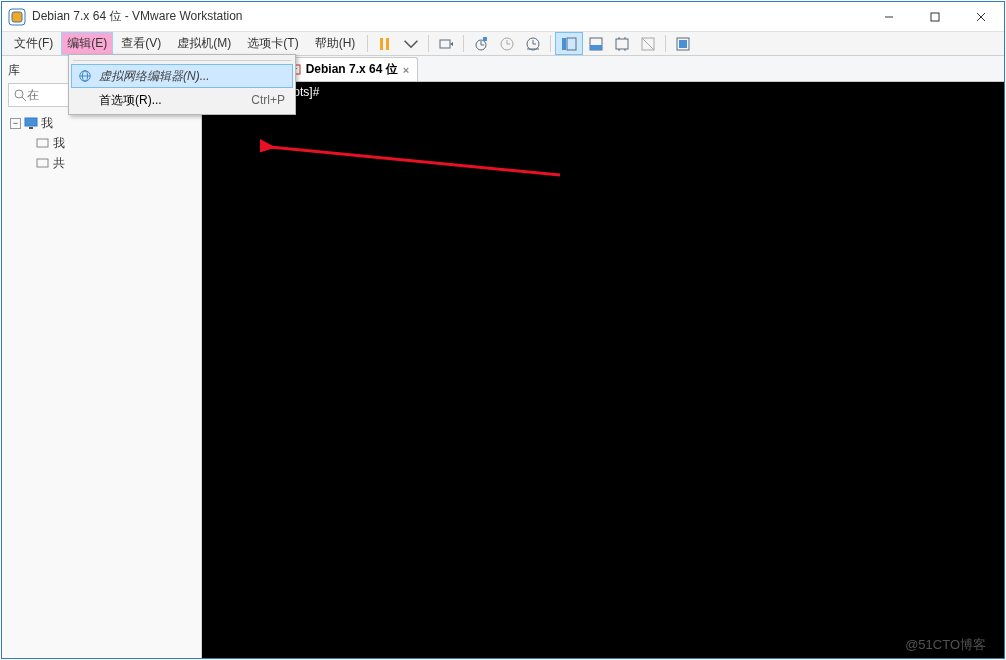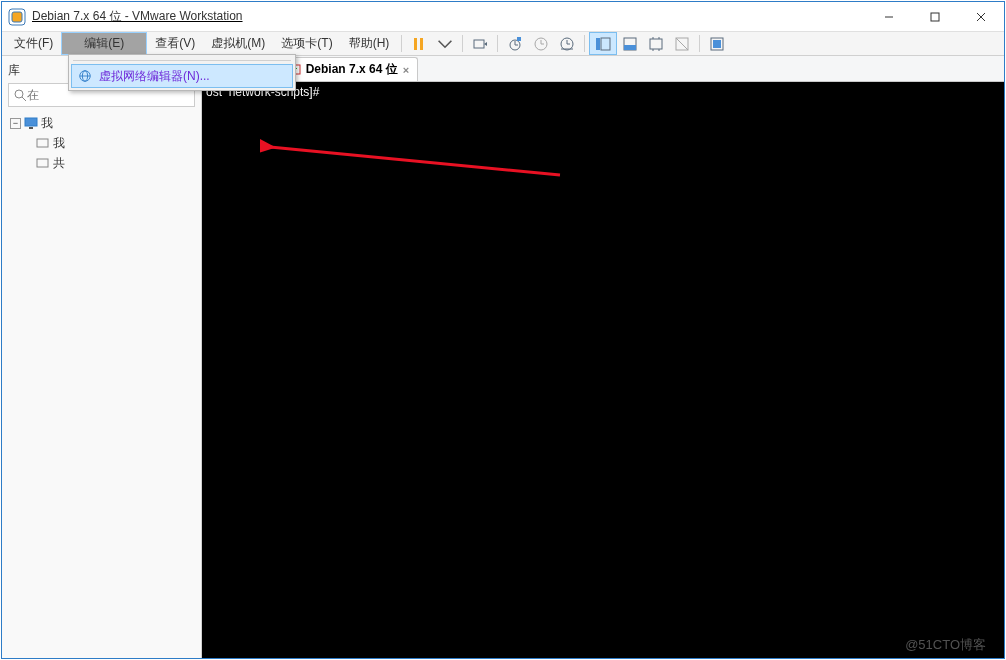--- a/index.html
+++ b/index.html
@@ -1,29 +1,29 @@
 <!DOCTYPE html>
 <html><head>
 <meta charset="utf-8">
 <style>
   * { box-sizing: border-box; margin: 0; padding: 0; font-family: "Microsoft YaHei", "Segoe UI", sans-serif; font-size: 12px; }
   body { width: 1006px; height: 660px; background: #fff; position: relative; overflow: hidden; }
   .outer { border: 1px solid #2e7cc7; width: 1004px; height: 658px; position: absolute; top: 1px; left: 1px; background: #f0f0f0; }
 
   
-  .titlebar { height: 30px; background: #fff; display: flex; align-items: center; padding-left: 6px; border-bottom: 1px solid #e0e0e0; text-decoration: underline; }
+  .titlebar { height: 30px; background: #fff; display: flex; align-items: center; padding-left: 6px; border-bottom: 1px solid #e0e0e0; }
   .titlebar .appicon { width: 18px; height: 18px; margin-right: 6px; display: inline-flex; align-items: center; justify-content: center; }
   .titlebar .title { flex: 1; color: #333; font-size: 12px; }
   .winbtns { display: flex; }
   .winbtn { width: 46px; height: 30px; display: flex; align-items: center; justify-content: center; color: #333; }
 
   
   .menubar { height: 24px; background: #f5f5f5; display: flex; align-items: stretch; border-bottom: 1px solid #d0d0d0; padding: 0 4px; }
   .menuitem { padding: 0 8px; display: flex; align-items: center; color: #333; cursor: default; }
-  .menuitem.active { background: #a3a3a3; border: 1px solid #99d1ff; padding: 0 22px; }
+  .menuitem.active { background: #f9a8d4; border: 1px solid #99d1ff; padding: 0 5px; }
   .sep { width: 1px; background: #d0d0d0; margin: 3px 4px; }
   .tbbtn { padding: 0 5px; display: flex; align-items: center; justify-content: center; color: #5a6b7c; }
   .tbbtn svg { width: 16px; height: 16px; }
 
   
   .body { display: flex; height: calc(100% - 54px); }
   .sidebar { width: 200px; background: #f9f9f9; border-right: 1px solid #d0d0d0; padding: 6px; }
   .sidebar-title { font-size: 12px; color: #333; margin-bottom: 4px; }
   .searchbox { display: flex; align-items: center; border: 1px solid #ccc; background: #fff; height: 24px; padding: 0 4px; margin-bottom: 6px; }
   .searchbox input { border: none; outline: none; flex: 1; font-size: 12px; }
@@ -39,21 +39,21 @@
   .tab .x { color: #888; font-size: 11px; }
   .tab.active { font-weight: bold; }
   .homeicon { color: #2e7cc7; }
 
   .terminal { flex: 1; background: #000; color: #fff; font-family: "Consolas", monospace; font-size: 13px; padding: 2px 4px; white-space: pre; overflow: hidden; }
 
   
   .dropdown { position: absolute; top: 54px; left: 68px; width: 228px; background: #f2f2f2; border: 1px solid #b8b8b8; box-shadow: 2px 2px 4px rgba(0,0,0,0.25); z-index: 50; padding: 2px; }
   .dd-row { height: 24px; display: flex; align-items: center; padding: 0 8px 0 28px; position: relative; color: #555; }
   .dd-row.enabled { color: #000; }
-  .dd-row.highlight { background: #cde8ff; border: 1px solid #7bbef0; padding: 0 7px 0 27px; color: #6d28d9; }
+  .dd-row.highlight { background: #cde8ff; border: 1px solid #7bbef0; padding: 0 7px 0 27px; color: #404040; font-style: italic; }
   .dd-row .icon { position: absolute; left: 5px; width: 16px; height: 16px; display: flex; align-items: center; justify-content: center; }
   .dd-row .shortcut { margin-left: auto; color: #666; }
   .dd-row .label { }
   .dd-sep { height: 1px; background: #d0d0d0; margin: 3px 2px; }
 
   
   .arrow-svg { position: absolute; top: 135px; left: 260px; z-index: 60; pointer-events: none; }
 
   .watermark { position: absolute; right: 20px; bottom: 6px; color: #888; font-size: 13px; opacity: 0.6; z-index: 5; }
 </style>
@@ -232,20 +232,24 @@
   <div class="dd-row enabled highlight">
     <span class="icon">
       <svg viewBox="0 0 16 16" width="14" height="14">
           <circle cx="8" cy="8" r="6" fill="none" stroke="#2e7cc7"></circle>
           <ellipse cx="8" cy="8" rx="3" ry="6" fill="none" stroke="#2e7cc7"></ellipse>
           <line x1="2" y1="8" x2="14" y2="8" stroke="#2e7cc7"></line>
         </svg>
     </span>
     <span class="label">虚拟网络编辑器(N)...</span>
   </div>
+  <div class="dd-row enabled">
+    <span class="label">首选项(R)...</span>
+    <span class="shortcut">Ctrl+P</span>
+  </div>
 </div>
 
 <svg class="arrow-svg" width="320" height="60">
   <defs>
     <marker id="ah" markerWidth="12" markerHeight="10" refX="2" refY="5" orient="auto">
       <path d="M12 0 L0 5 L12 10 Z" fill="#e81123"></path>
     </marker>
   </defs>
   <line x1="300" y1="40" x2="10" y2="12" stroke="#e81123" stroke-width="3" marker-end="url(#ah)"></line>
 </svg>

